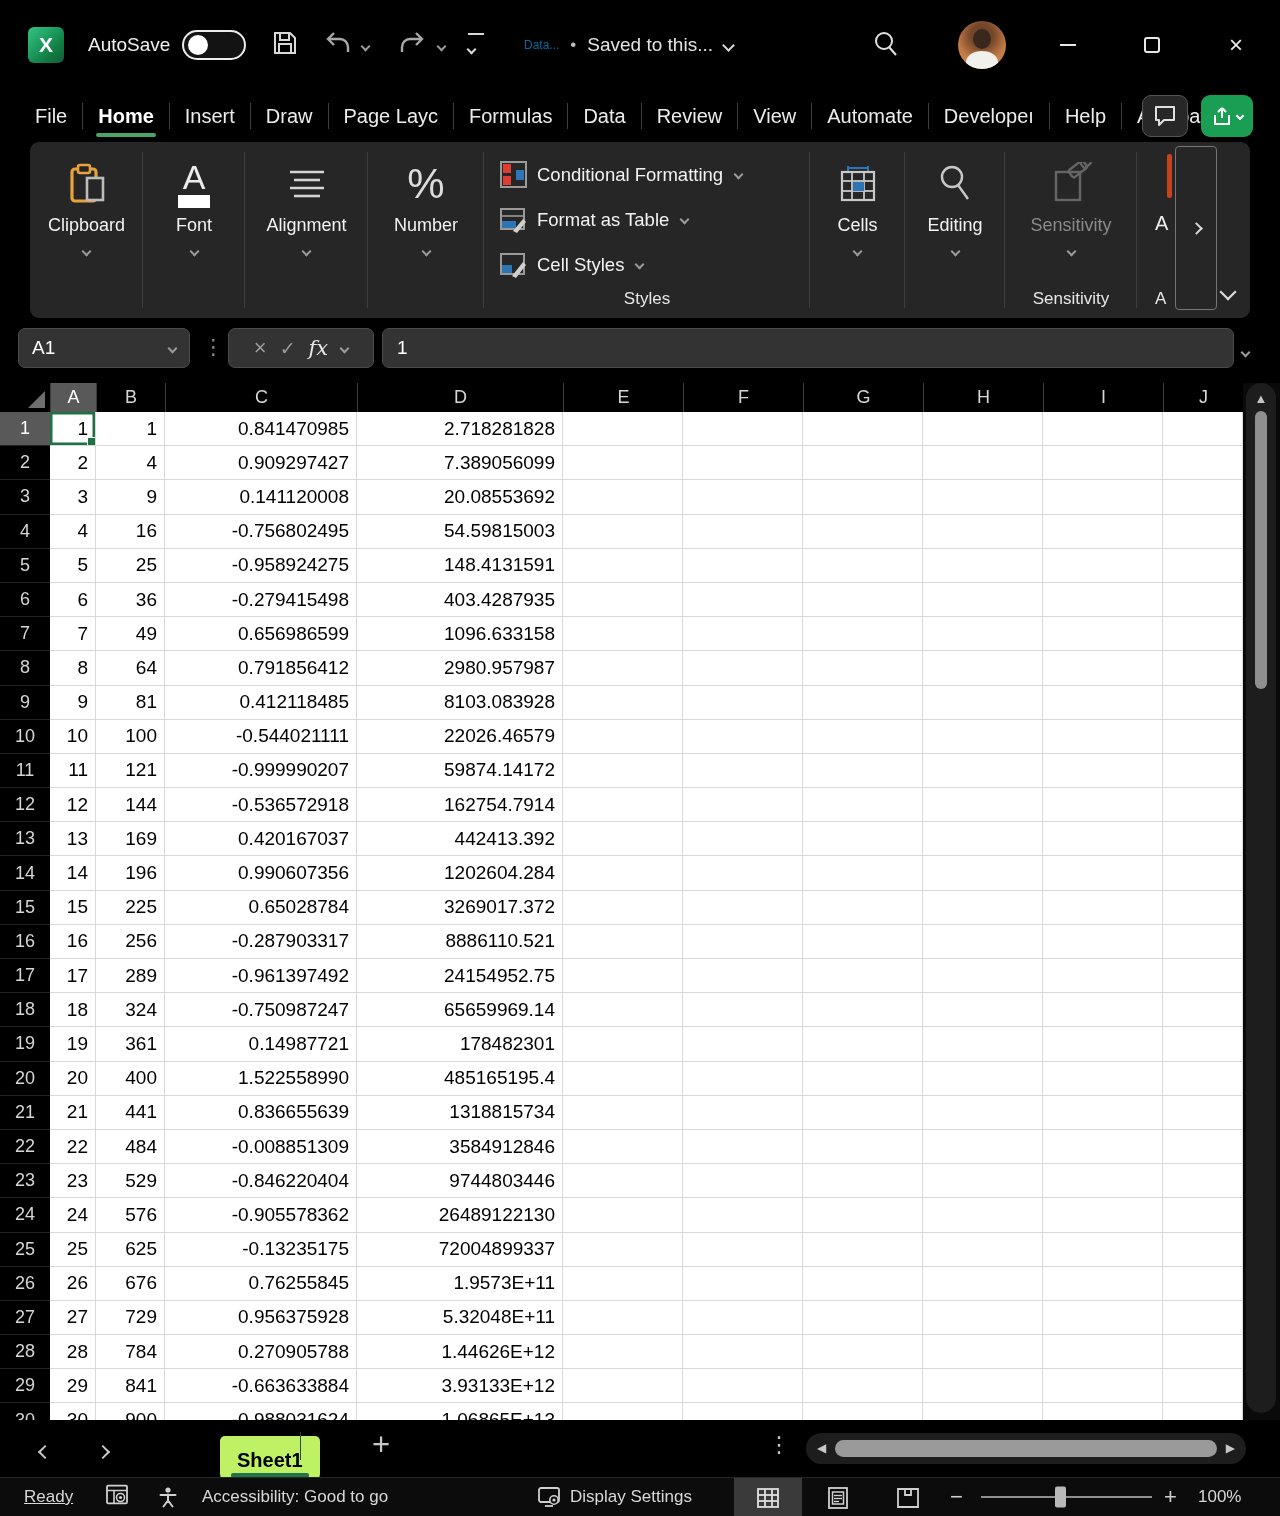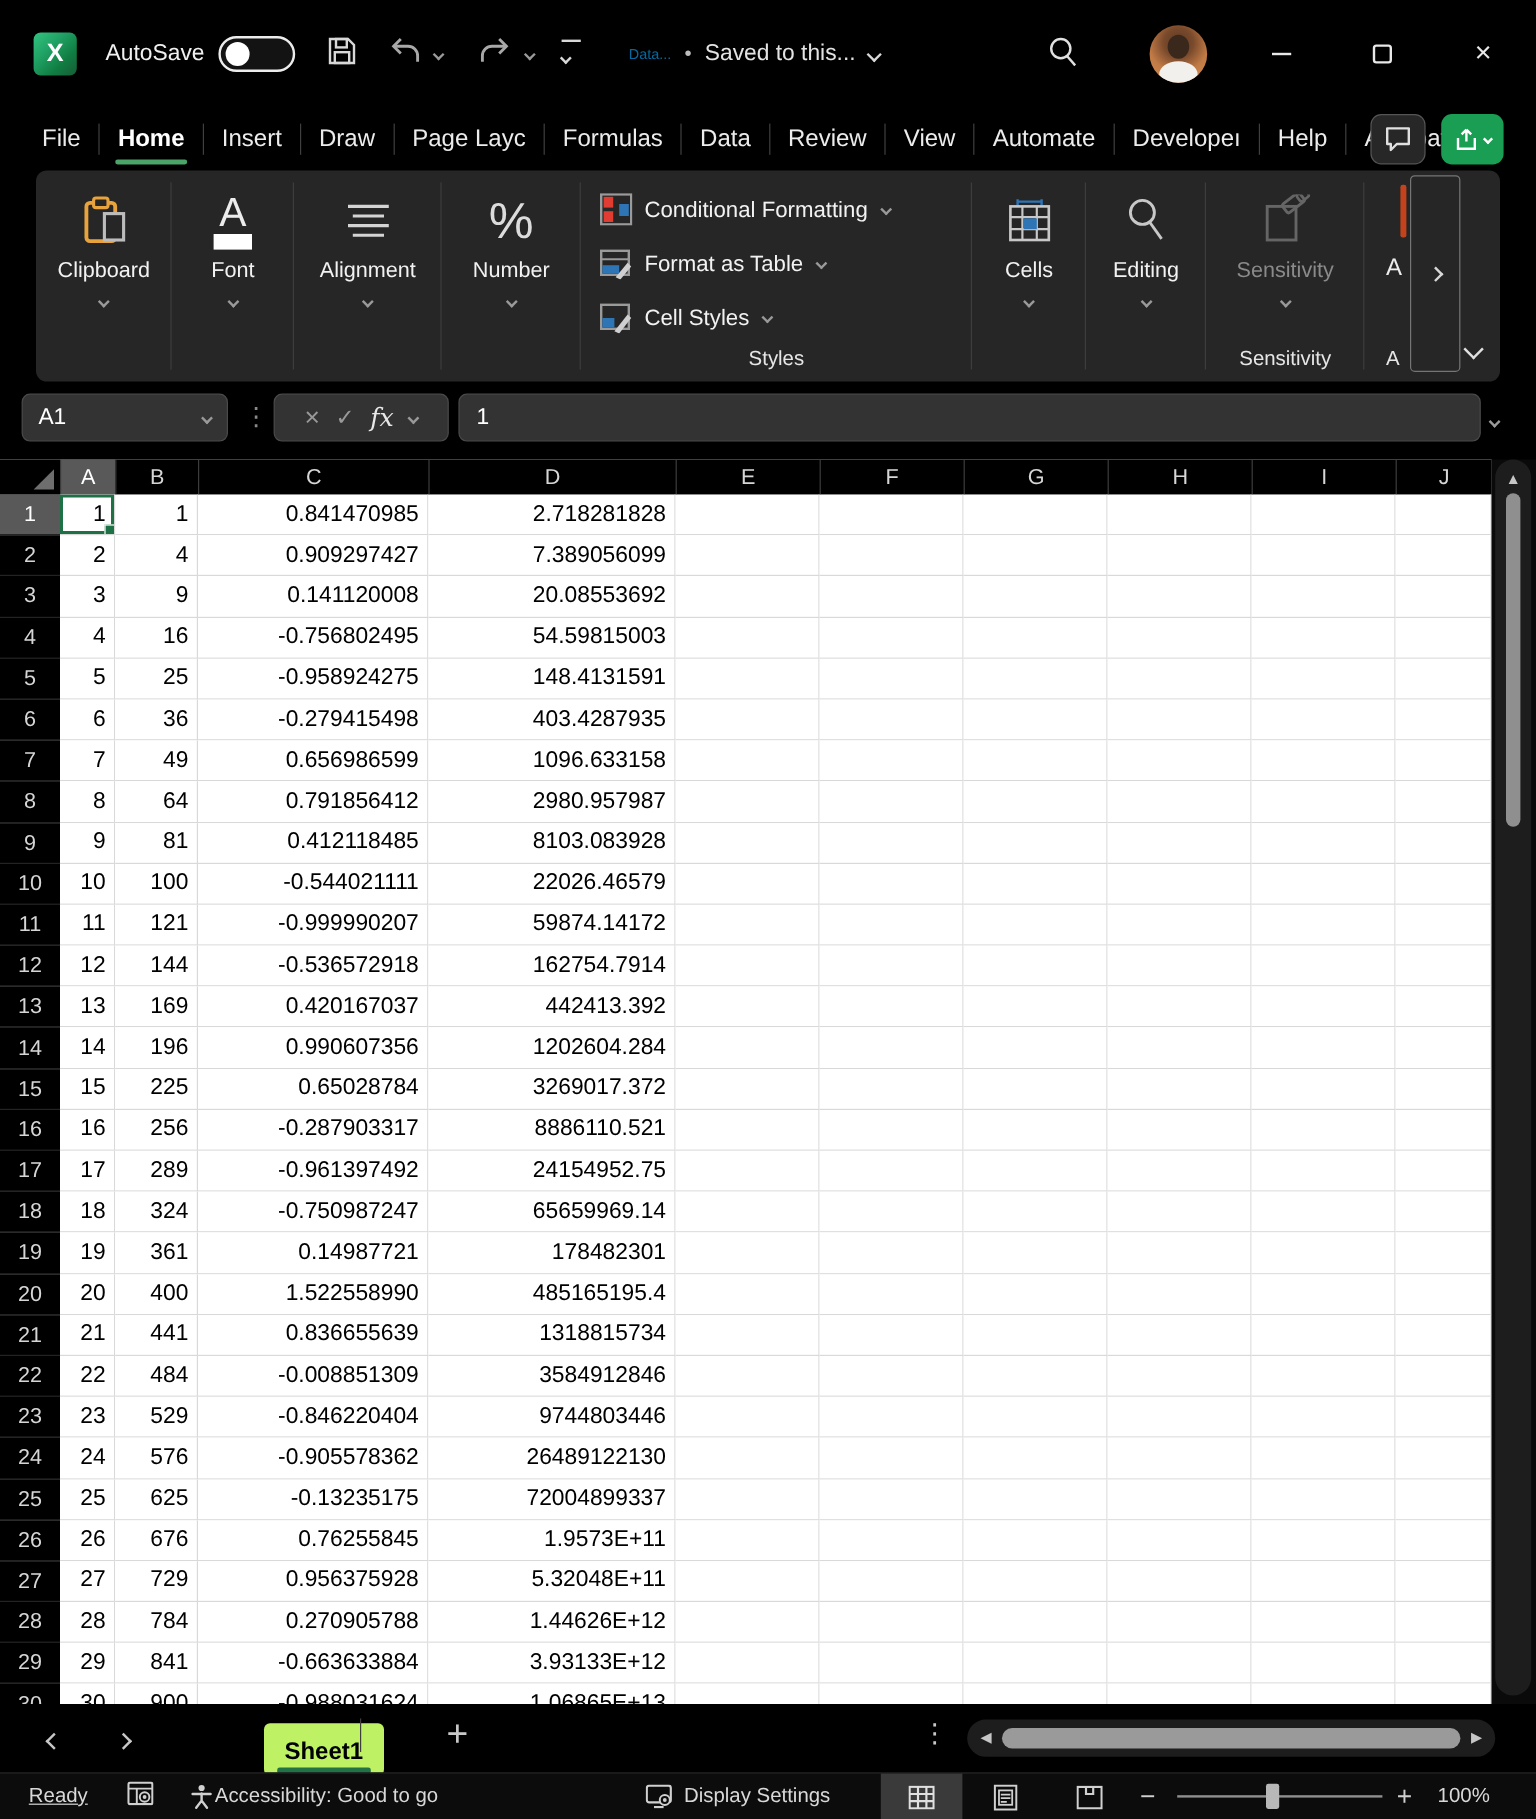--- a/index.html
+++ b/index.html
@@ -131,21 +131,21 @@
   .hscroll { position:absolute; left:806px; top:13px; width:440px; height:31px; background:#1d1d1d; border-radius:16px; }
   .h-left { position:absolute; left:11px; top:8px; color:#c6c6c6; font-size:12px; }
   .h-right { position:absolute; right:11px; top:8px; color:#c6c6c6; font-size:12px; }
   .hthumb { position:absolute; left:29px; right:29px; top:7px; height:17px; background:#9a9a9a; border-radius:9px; }
 
   
   .statusbar { position:absolute; top:1477px; left:0; width:1280px; height:39px; background:#0c0c0c; border-top:1px solid #262626; font-size:17px; color:#d8d8d8; }
   .statusbar > * { position:absolute; top:50%; transform:translateY(-50%); }
   .sb-ready { left:24px;text-decoration:underline; }
   .sb-macro { left:106px; }
-  .sb-access { left:158px; display:flex; align-items:center; gap:1px;text-align:center; }
+  .sb-access { left:158px; display:flex; align-items:center; gap:24px;text-align:center; }
   .sb-display { left:538px; display:flex; align-items:center; gap:8px; }
   .sb-view { width:68px; height:39px; top:0; transform:none; display:flex; align-items:center; justify-content:center; }
   .sb-view.active { background:#3a3a3a; }
   .v-normal { left:734px; } .v-layout { left:804px; } .v-break { left:874px; }
   .sb-minus { left:950px; font-size:22px; color:#cfcfcf; }
   .zoom-track { left:981px; width:171px; height:2px; background:#8f8f8f; }
   .zoom-thumb { left:1055px; width:11px; height:21px; background:#b8b8b8; border-radius:2px; }
   .sb-plus { left:1164px; font-size:22px; color:#cfcfcf; }
   .sb-zoom { left:1198px; }
 </style>

